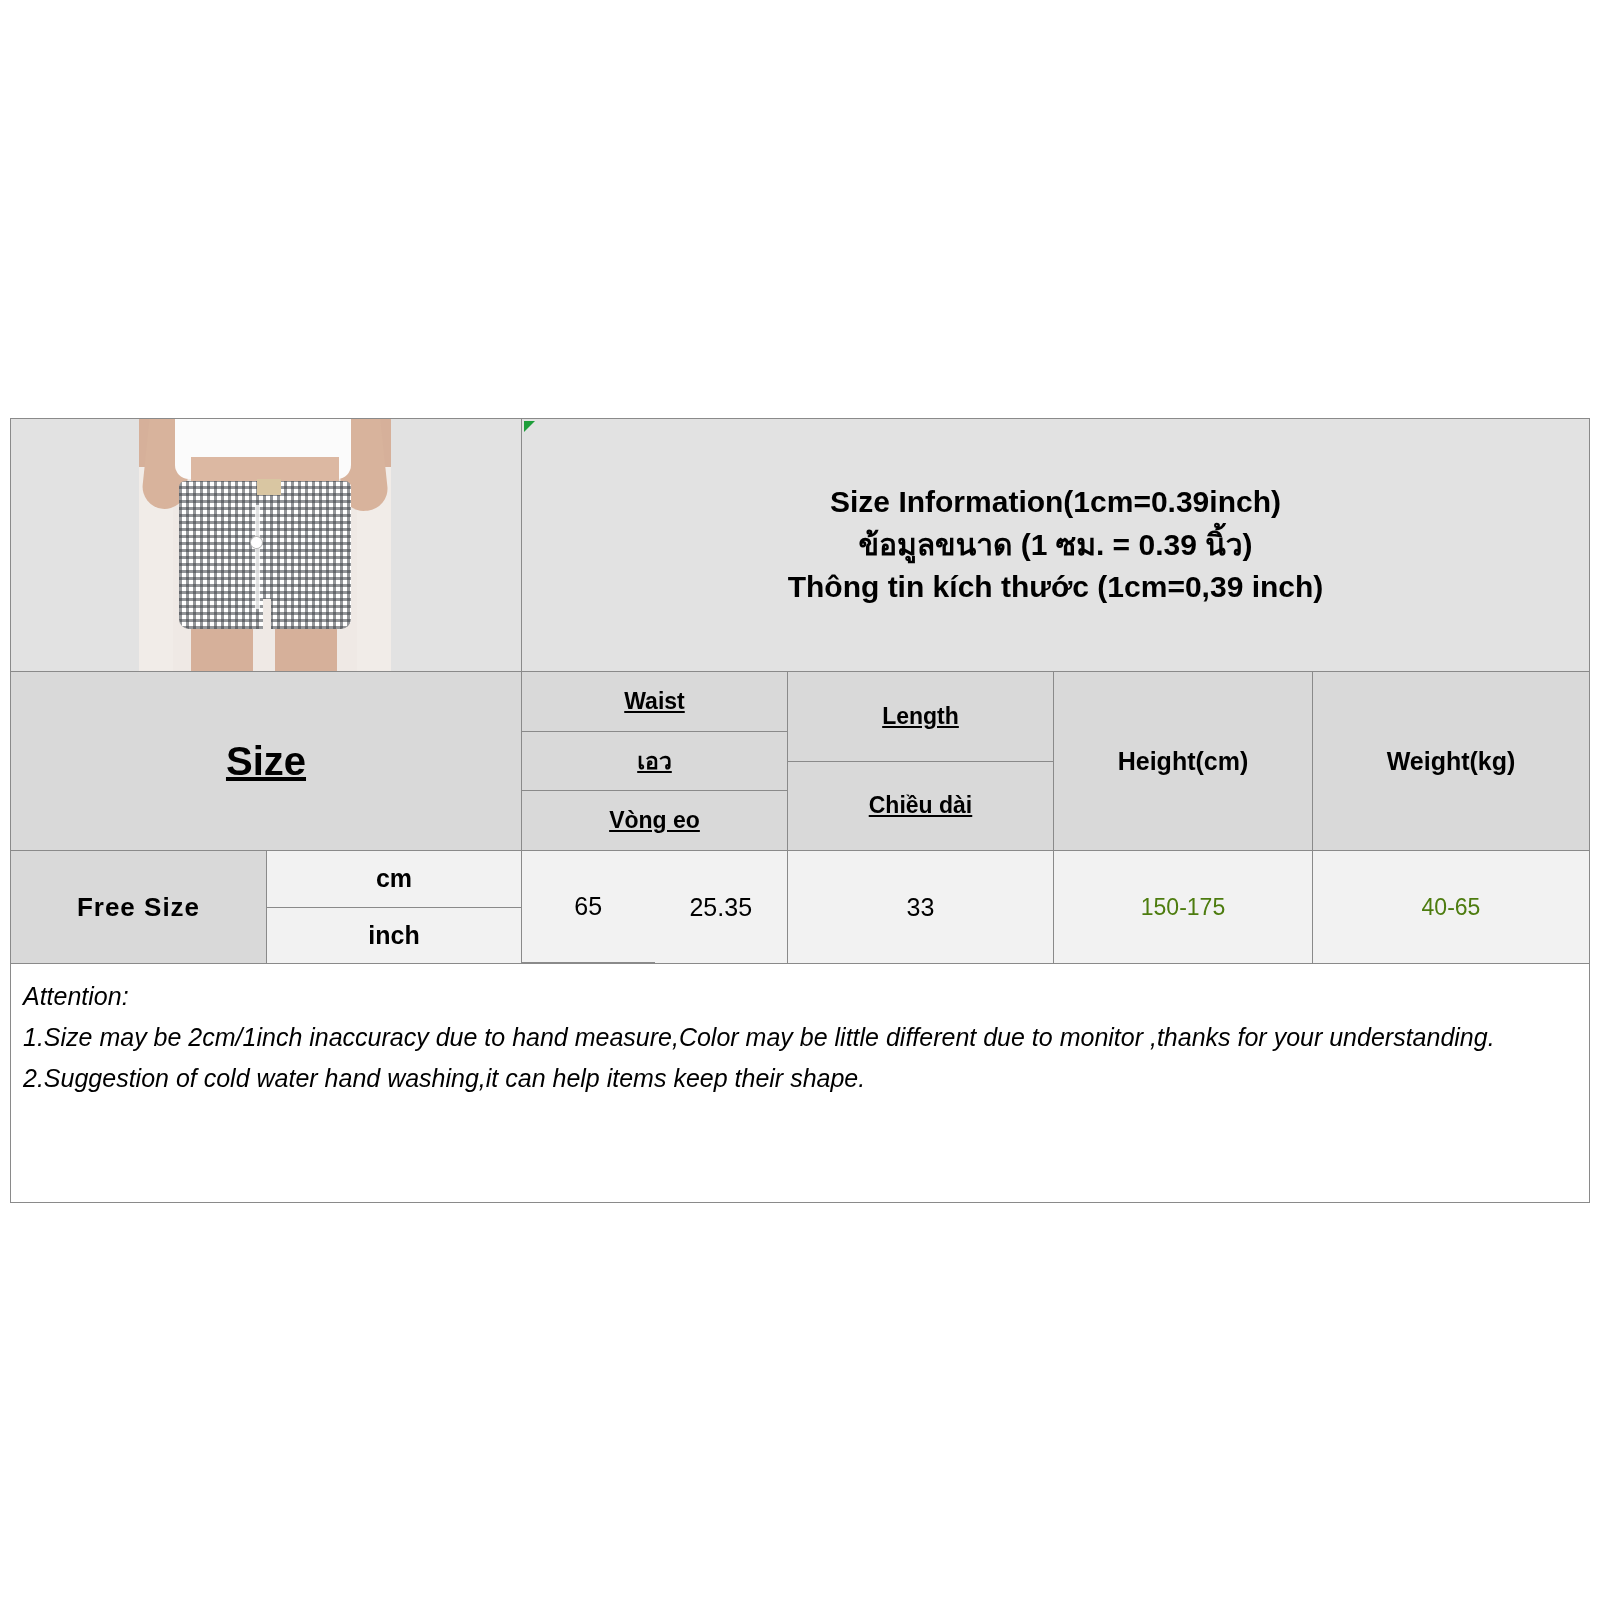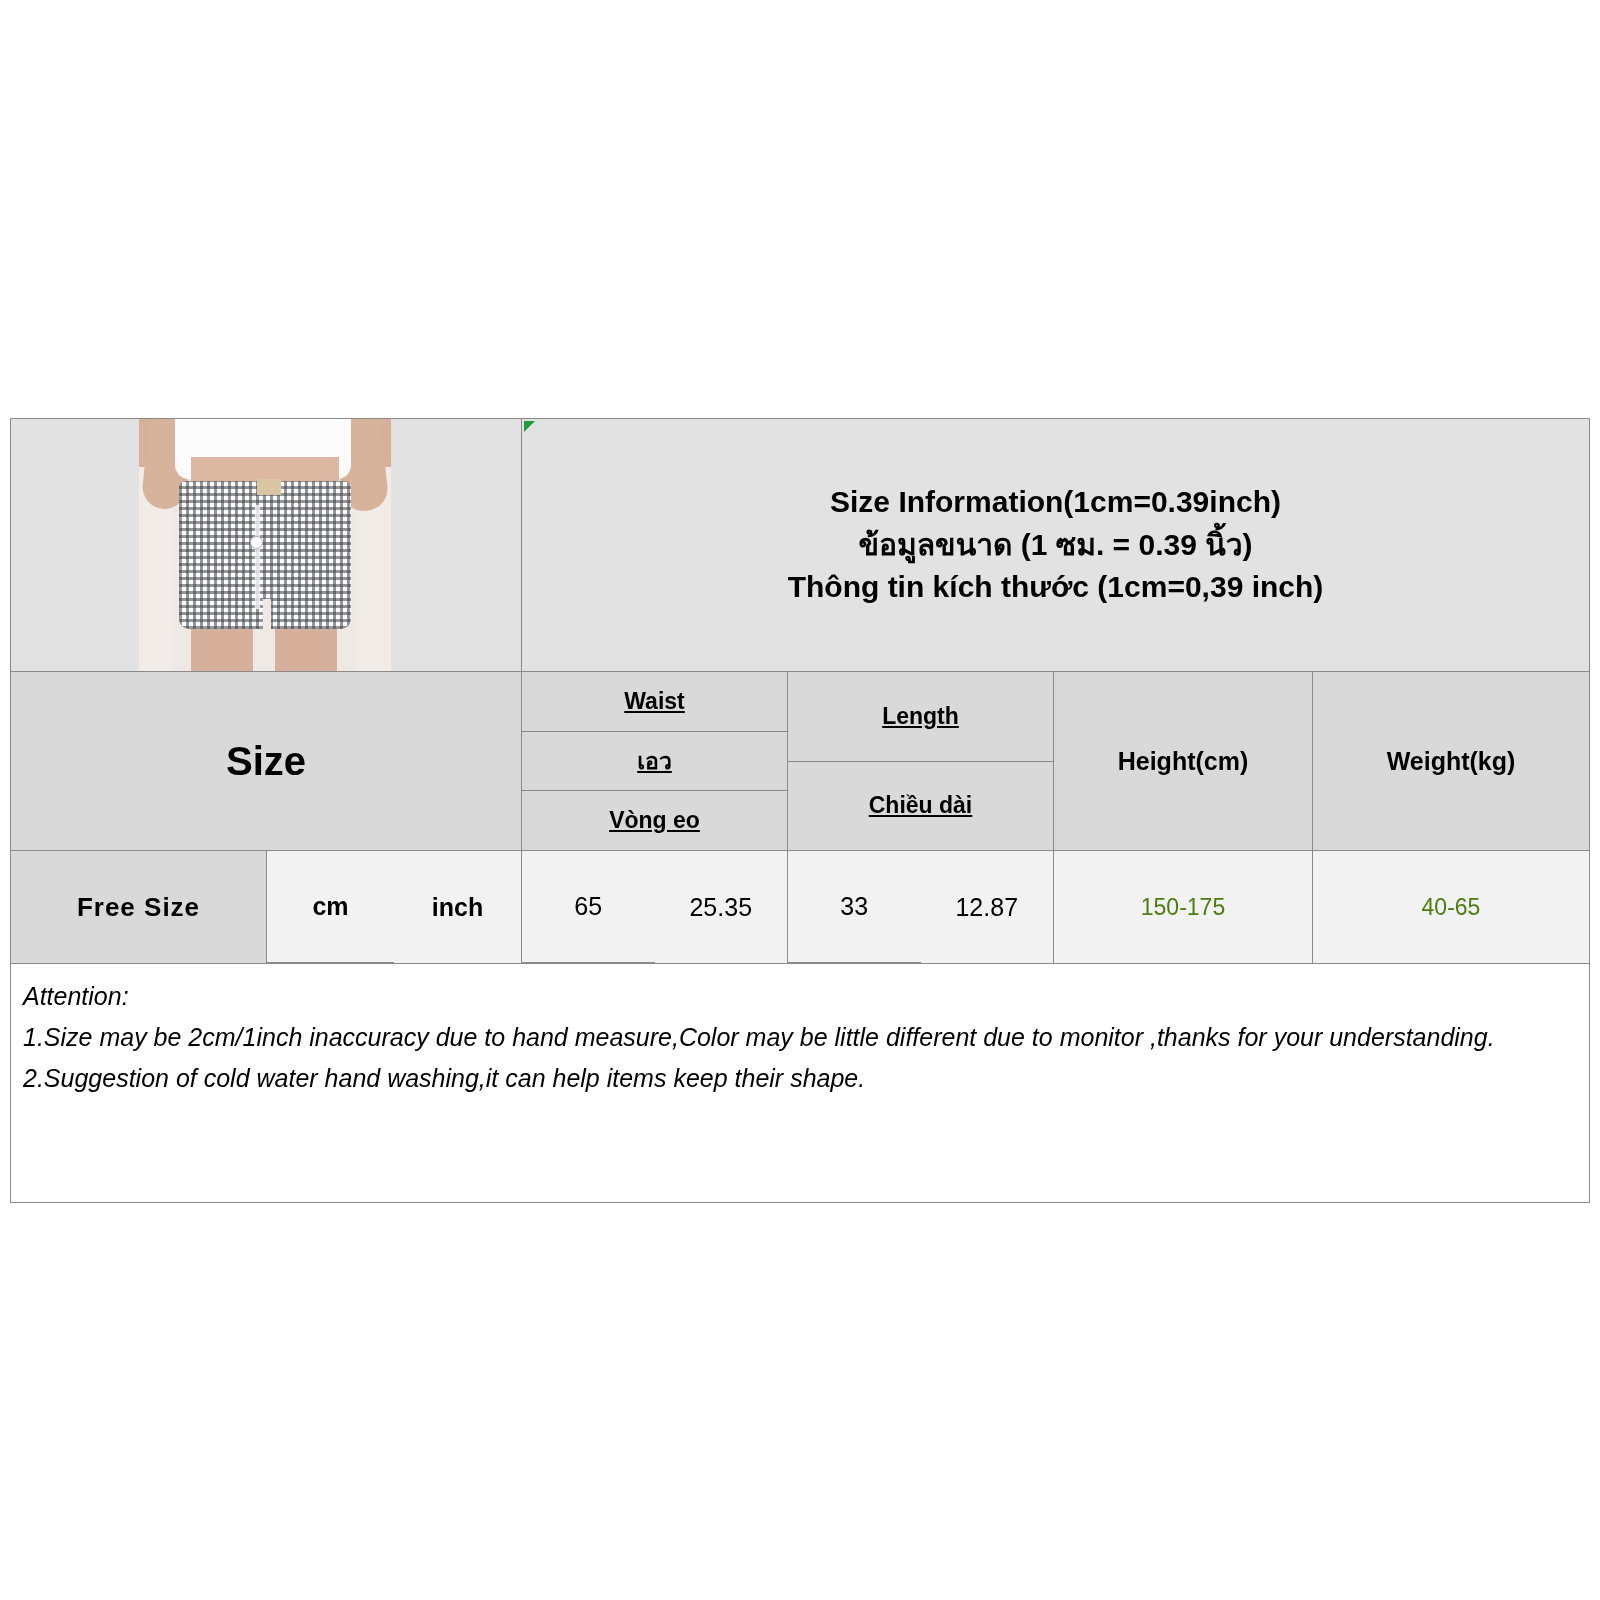--- a/index.html
+++ b/index.html
@@ -175,20 +175,21 @@
     width: 510px;
     flex: 0 0 510px;
     background: #d9d9d9;
     border-right: 1px solid #8a8a8a;
     display: flex;
     align-items: center;
     justify-content: center;
     font-size: 40px;
     font-weight: bold;
     color: #000;
+    text-decoration: underline;
   }
   .hdr-col3 {
     width: 265px;
     flex: 0 0 265px;
     border-right: 1px solid #8a8a8a;
     display: flex;
     flex-direction: column;
   }
   .hdr-col3 > div {
     flex: 1;
@@ -235,20 +236,21 @@
     font-size: 26px;
     font-weight: bold;
     letter-spacing: 1px;
     color: #000;
   }
   .unit-col {
     width: 254px;
     flex: 0 0 254px;
     border-right: 1px solid #8a8a8a;
     display: flex;
+    flex-direction: column;
   }
   .unit-col > div {
     flex: 1;
     background: #f2f2f2;
     display: flex;
     align-items: center;
     justify-content: center;
     font-size: 25px;
     font-weight: bold;
     color: #000;
@@ -356,21 +358,20 @@
     <div class="unit-col">
       <div>cm</div>
       <div>inch</div>
     </div>
     <div class="val-col">
       <div>65</div>
       <div>25.35</div>
     </div>
     <div class="val-col">
       <div>33</div>
-      <div>12.87</div>
     </div>
     <div class="span-col">150-175</div>
     <div class="span-col last">40-65</div>
   </div>
 
   <div class="attention">
     <p>Attention:</p>
     <p>1.Size may be 2cm/1inch inaccuracy due to hand measure,Color may be little different due to monitor ,thanks for your understanding.</p>
     <p>2.Suggestion of cold water hand washing,it can help items keep their shape.</p>
   </div>

